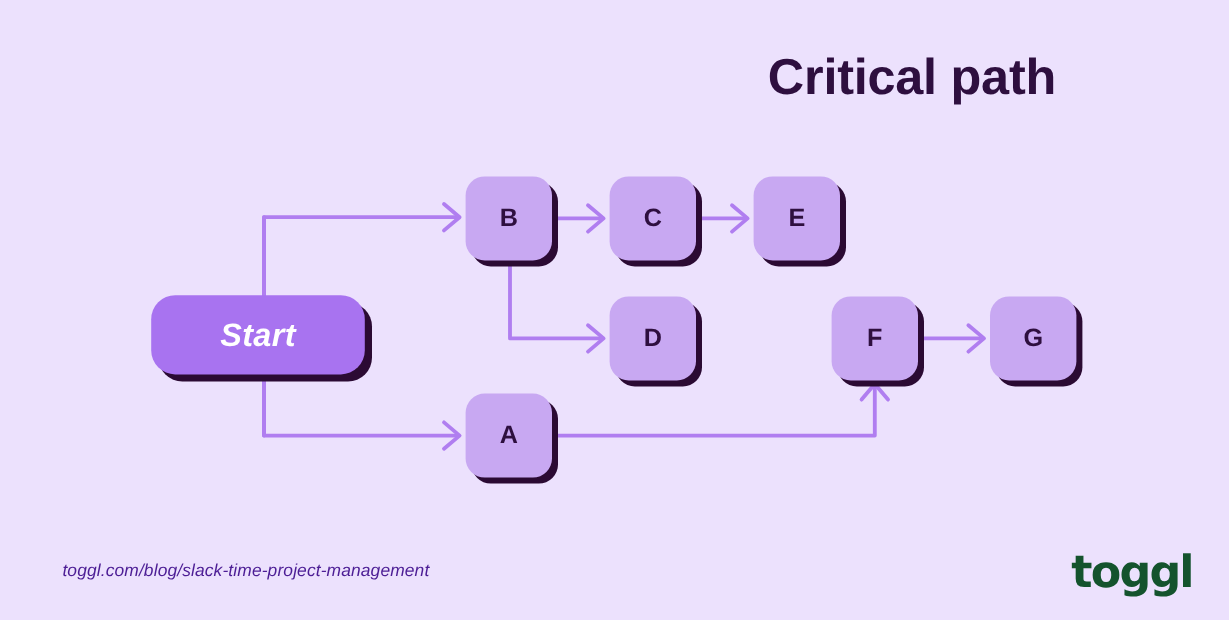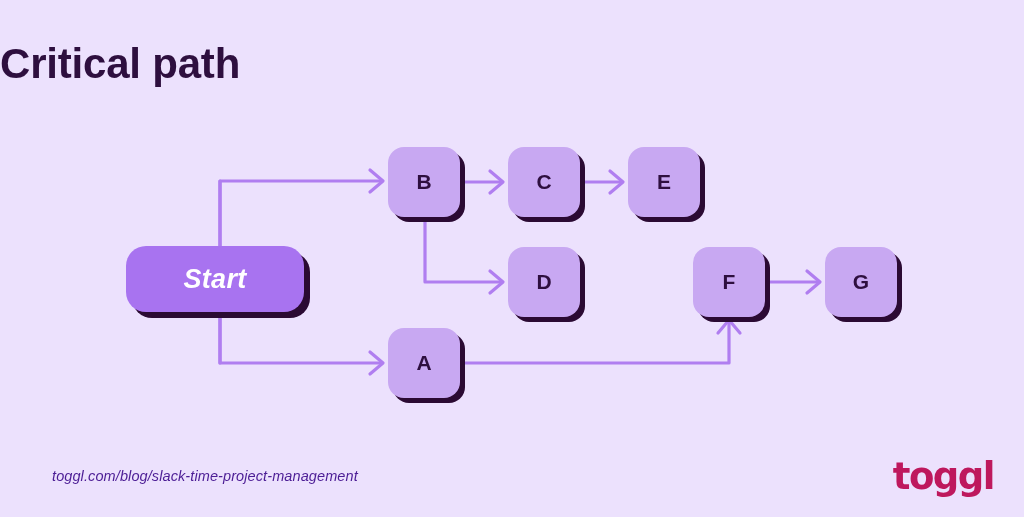--- a/index.html
+++ b/index.html
@@ -19,21 +19,21 @@
     height: 517px;
     background: #ece1fd;
   }
 
   
   #page-title {
     position: absolute;
     left: 0;
     top: 40px;
     width: 880px;
-    text-align: left;
+    text-align: right;
     font-size: 42px;
     font-weight: 700;
     letter-spacing: -0.2px;
     color: #2e0f3f;
   }
 
   
   #connectors {
     position: absolute;
     left: 0;
@@ -78,21 +78,21 @@
     letter-spacing: 0.1px;
     font-style: italic;
   }
   #toggl-logo {
     position: absolute;
     right: 30px;
     top: 455px;
     font-size: 37px;
     font-weight: 800;
     letter-spacing: -1.5px;
-    color: #be185d;
+    color: #14532d;
     font-family: "DejaVu Sans", sans-serif;
   }
 </style>
 </head>
 <body>
 
 <div id="canvas">
 
   <div id="page-title">Critical path</div>
 

